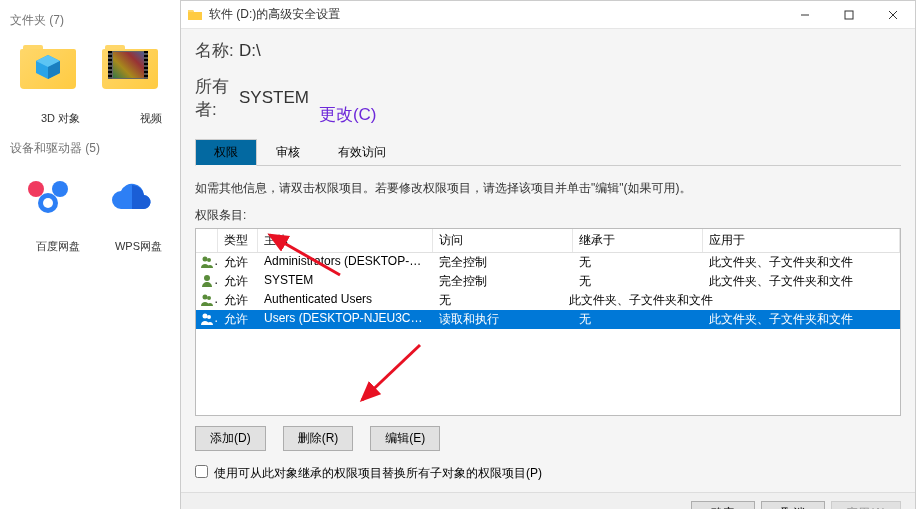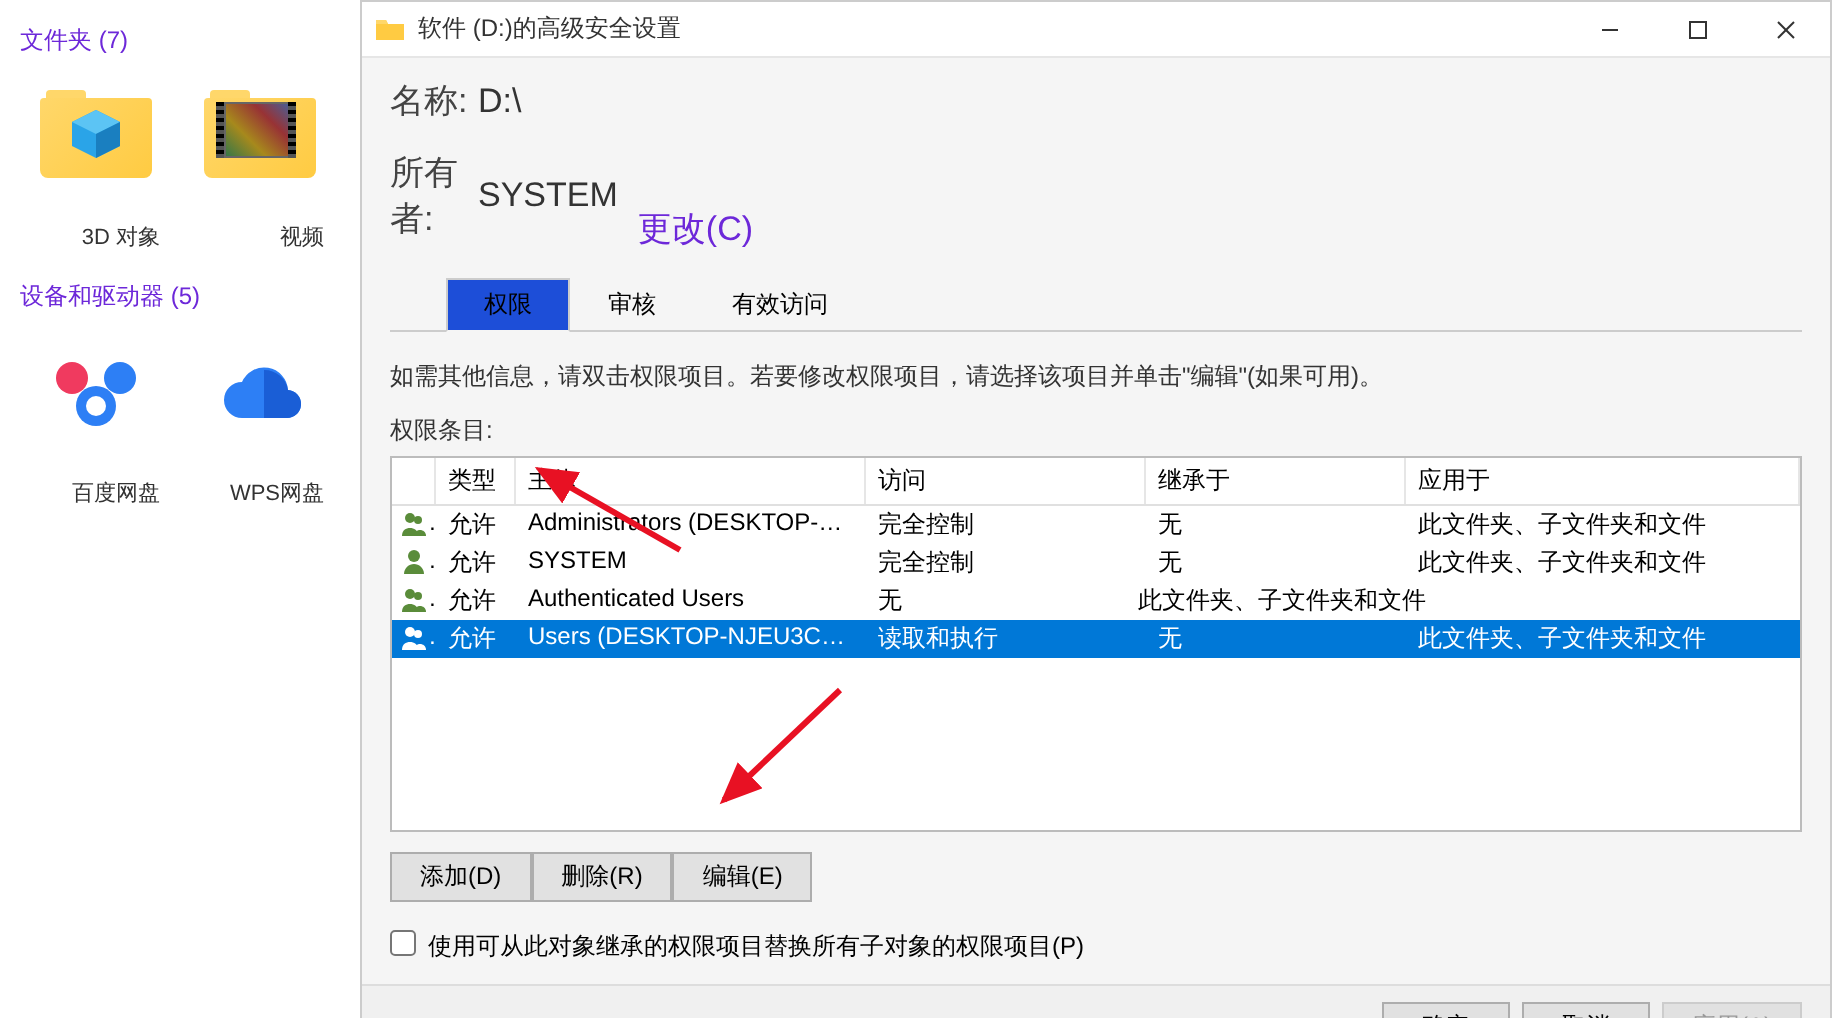--- a/index.html
+++ b/index.html
@@ -17,21 +17,21 @@
     .desktop {
       position: absolute;
       left: 0;
       top: 0;
       width: 180px;
       height: 509px;
       background: #fff;
       padding: 8px 4px;
     }
     .desktop-group-header {
-      color: #6d28d9;
+      color: #737373;
       font-size: 12px;
       padding: 4px 6px;
       margin-bottom: 4px;
     }
     .desktop-icons {
       display: flex;
       gap: 12px;
       padding: 2px 6px;
       margin-bottom: 8px;
     }
@@ -202,24 +202,23 @@
     .tab {
       padding: 4px 18px;
       font-size: 12px;
       cursor: pointer;
       border: 1px solid transparent;
       border-bottom: none;
       position: relative;
       top: 1px;
     }
     .tab.active {
-      background: #1d4ed8;
+      background: #0369a1;
       border-color: #ccc;
       border-bottom: 1px solid #f5f5f5;
-      margin-left: 28px;
     }
     
     .hint-text {
       font-size: 12px;
       color: #333;
       margin: 14px 0 10px 0;
     }
     .section-label {
       font-size: 12px;
       color: #333;
@@ -269,21 +268,21 @@
     
     .person-icon {
       display: inline-block;
       width: 14px;
       height: 14px;
       vertical-align: middle;
     }
     
     .action-buttons {
       display: flex;
-      gap: 0;
+      gap: 17px;
       margin-top: 10px;
     }
     .btn {
       padding: 3px 14px;
       font-size: 12px;
       background: #e1e1e1;
       border: 1px solid #adadad;
       cursor: pointer;
       min-width: 64px;
       text-align: center;

